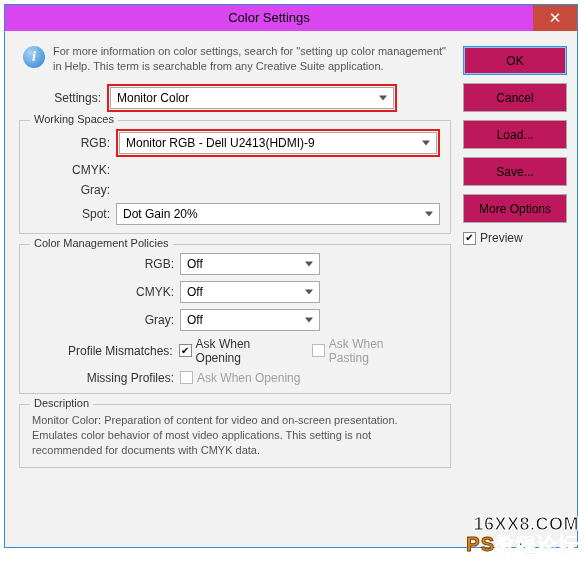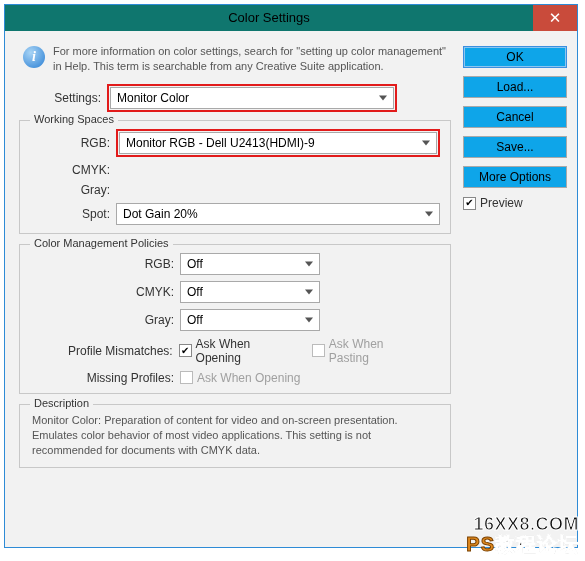--- a/index.html
+++ b/index.html
@@ -1,18 +1,18 @@
 <!DOCTYPE html>
 <html><head>
 <meta charset="utf-8">
 <style>
   * { box-sizing: border-box; font-family: "Segoe UI", Tahoma, sans-serif; }
   body { margin: 0; background: #fff; width: 585px; height: 561px; position: relative; overflow: hidden; }
   .outer { position: absolute; left: 4px; top: 4px; width: 574px; height: 544px; border: 1px solid #2e8bd6; background: #fff; }
-  .titlebar { height: 26px; background: #0f766e; display: flex; align-items: stretch; }
+  .titlebar { height: 26px; background: #d946ef; display: flex; align-items: stretch; }
   .title { flex: 1; text-align: center; color: #000; font-size: 13px; line-height: 26px; }
   .closebtn { width: 44px; background: #c94b3b; color: #fff; display: flex; align-items: center; justify-content: center; font-size: 15px; cursor: pointer; }
   .body { position: relative; height: calc(100% - 26px); background: #f2f2f2; }
   .leftpane { position: absolute; left: 14px; top: 13px; width: 432px; }
   .info-row { display: flex; gap: 8px; margin-bottom: 10px; }
   .info-icon { width: 22px; height: 22px; border-radius: 50%; background: radial-gradient(circle at 35% 30%, #a8d4f5, #2a7fd4); color: #fff; font-family: Georgia, serif; font-style: italic; font-weight: bold; font-size: 14px; display: flex; align-items: center; justify-content: center; flex-shrink: 0; margin-top: 2px; margin-left: 4px; }
   .info-text { font-size: 11px; color: #555; line-height: 1.35; }
   .settings-row { display: flex; align-items: center; margin-bottom: 8px; }
   .lbl-right { width: 88px; text-align: right; padding-right: 6px; font-size: 12px; color: #333; }
   .lbl-right-w { width: 150px; text-align: right; padding-right: 6px; font-size: 12px; color: #333; }
@@ -23,21 +23,21 @@
   .legend { position: absolute; top: -8px; left: 10px; background: #f2f2f2; padding: 0 4px; font-size: 11px; color: #333; }
   .row { display: flex; align-items: center; margin-bottom: 6px; }
   .ws-lbl { width: 86px; text-align: right; padding-right: 6px; font-size: 12px; color: #333; }
   .chk { width: 13px; height: 13px; border: 1px solid #888; background: #fff; display: inline-flex; align-items: center; justify-content: center; margin-right: 4px; font-size: 10px; color: #000; cursor: pointer; }
   .chk.checked::after { content: "✔"; font-size: 10px; line-height: 1; }
   .chk.disabled { border-color: #bbb; }
   .chk-lbl { font-size: 12px; color: #333; margin-right: 14px; }
   .chk-lbl.dis { color: #a0a0a0; }
   .desc-text { font-size: 11px; color: #555; line-height: 1.4; padding: 0 2px; }
   .rightpane { position: absolute; right: 10px; top: 15px; width: 104px; }
-  .btn { height: 22px; width: 100%; background: #0ea5e9; border: 1px solid #a9a9a9; font-size: 12px; color: #000; display: flex; align-items: center; justify-content: center; margin-bottom: 8px; cursor: pointer; }
+  .btn { height: 29px; width: 100%; background: #be185d; border: 1px solid #a9a9a9; font-size: 12px; color: #000; display: flex; align-items: center; justify-content: center; margin-bottom: 8px; cursor: pointer; }
   .btn.def { border: 1px solid #3a8fe0; box-shadow: inset 0 0 0 1px #8cc6f0; }
   .pv-row { display: flex; align-items: center; margin-top: 4px; }
   .watermark { position: absolute; right: 6px; bottom: 6px; text-align: right; line-height: 1.05; pointer-events: none; }
   .wm1 { font-family: Arial Black, Arial, sans-serif; font-weight: 900; font-size: 18px; color: #111; -webkit-text-stroke: 1px #fff; letter-spacing: 0.5px; }
   .wm2 { font-family: Arial Black, Arial, sans-serif; font-weight: 900; font-size: 20px; letter-spacing: 1px; }
   .wm2 .a { color: #e08a1e; -webkit-text-stroke: 1px #7a4000; }
   .wm2 .b { color: #111; -webkit-text-stroke: 1px #fff; }
 </style>
 </head>
 <body>
@@ -137,24 +137,24 @@
         <div class="desc-text">Monitor Color:  Preparation of content for video and on-screen presentation. Emulates color behavior of most video applications. This setting is not recommended for documents with CMYK data.</div>
       </div>
 
     </div>
 
     <div class="rightpane">
       <div class="btn def">
           <span>OK</span>
         </div>
       <div class="btn">
-          <span>Load...</span>
+          <span>Cancel</span>
         </div>
       <div class="btn">
-          <span>Cancel</span>
+          <span>Load...</span>
         </div>
       <div class="btn">
           <span>Save...</span>
         </div>
       <div class="btn" style="margin-top:6px;">
           <span>More Options</span>
         </div>
       <div class="pv-row">
         <span class="chk checked"></span>
         <span class="chk-lbl">Preview</span>

